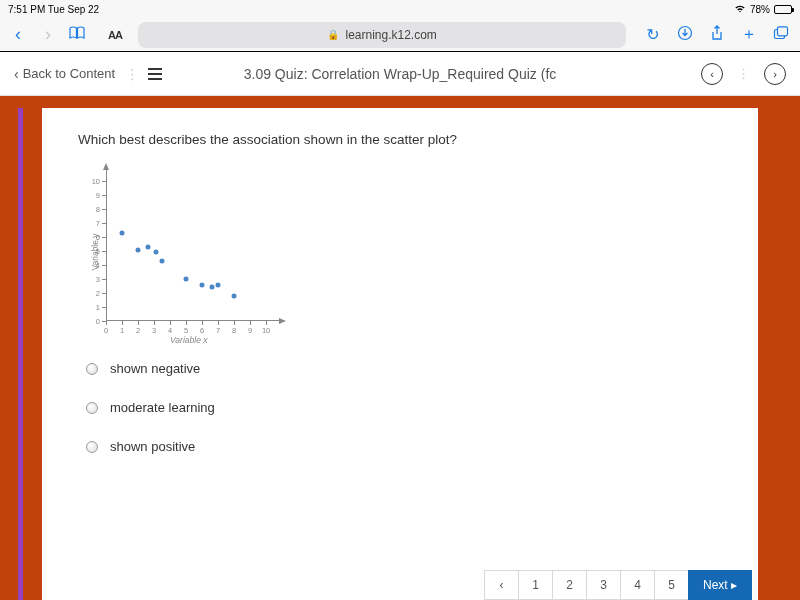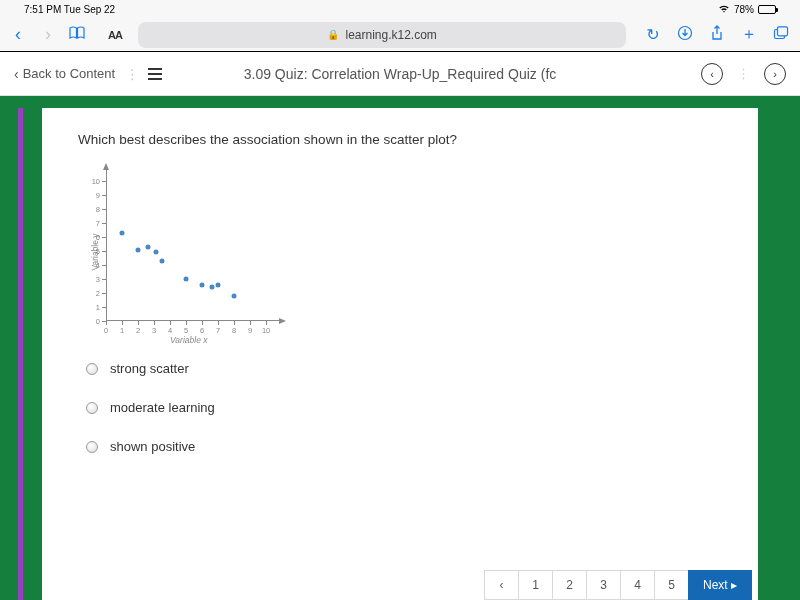--- a/index.html
+++ b/index.html
@@ -1,18 +1,18 @@
 <!DOCTYPE html>
 <html><head>
 <meta charset="utf-8">
 <style>
   * { margin: 0; padding: 0; box-sizing: border-box; }
   body { font-family: -apple-system, BlinkMacSystemFont, "Segoe UI", Helvetica, Arial, sans-serif; background: #fff; width: 800px; height: 600px; overflow: hidden; }
 
-  .status-bar { height: 18px; background: #f7f7f7; display: flex; justify-content: space-between; align-items: center; padding: 0 24px; font-size: 10px; color: #000; }
+  .status-bar { height: 18px; background: #f7f7f7; display: flex; justify-content: space-between; align-items: center; padding: 0 8px; font-size: 10px; color: #000; }
   .status-right { display: flex; align-items: center; gap: 4px; }
   .battery { width: 18px; height: 9px; border: 1px solid #000; border-radius: 2px; position: relative; }
   .battery::after { content:''; position:absolute; right:-3px; top:2px; width:2px; height:4px; background:#000; border-radius:0 1px 1px 0;}
   .battery-fill { background:#000; height:100%; width:78%; }
 
   .browser-bar { height: 34px; background: #f7f7f7; display: flex; align-items: center; padding: 0 8px; gap: 10px; border-bottom: 1px solid #000; }
   .nav-arrow { color:#1a7de6; font-size:18px; width:20px; text-align:center; }
   .nav-arrow.disabled { color:#c8c8c8; }
   .book-icon { color:#1a7de6; font-size:16px; }
   .aa { font-size:11px; color:#333; font-weight:600; letter-spacing:-1px; margin-left:12px;}
@@ -23,21 +23,21 @@
   .app-header { height: 44px; background:#fff; display:flex; align-items:center; padding: 0 14px; font-size:13px; color:#555; border-bottom:1px solid #e0e0e0; position:relative;}
   .back-content { display:flex; align-items:center; gap:4px; color:#555; }
   .vdots { color:#ccc; font-size:14px; margin:0 10px; letter-spacing:-1px;}
   .hamburger { display:flex; flex-direction:column; gap:3px; }
   .hamburger span { display:block; width:14px; height:2px; background:#333; }
   .quiz-title { position:absolute; left:50%; transform:translateX(-50%); font-size:14px; color:#555; }
   .circ-nav { position:absolute; right:14px; display:flex; gap:14px; align-items:center;}
   .circ { width:22px; height:22px; border:1.2px solid #333; border-radius:50%; display:flex; align-items:center; justify-content:center; font-size:11px; color:#333;}
   .vdots-sm { color:#ccc; font-size:13px; }
 
-  .content-area { position:relative; height: calc(600px - 18px - 34px - 44px); background:#15803d;padding-left:36px; }
+  .content-area { position:relative; height: calc(600px - 18px - 34px - 44px); background:#c2410c;padding-left:36px; }
   .purple-bar { position:absolute; left:18px; top:12px; bottom:0; width:5px; background:#9540bf; }
   .quiz-panel { position:absolute; left:42px; right:42px; top:12px; bottom:0; background:#fff; padding: 24px 36px 0 36px; }
 
   .question { font-size:13.5px; color:#333; margin-bottom:16px; }
 
   .chart-box { width:210px; height:180px; position:relative; margin-left:2px; margin-bottom:18px; }
   .ylabel { position:absolute; left:-4px; top:50%; transform: translateY(-60%) rotate(-90deg); font-size:8.5px; color:#888; }
   .xlabel { position:absolute; bottom:-2px; left:50%; transform:translateX(-40%); font-size:8.5px; color:#888; font-style:italic;}
   .plot { position:absolute; left:26px; top:6px; right:10px; bottom:22px; }
   .axis-line { position:absolute; background:#888; }
@@ -196,21 +196,21 @@
           <div class="point" style="left: 96.048px; bottom: 36.3584px;"></div>
           <div class="point" style="left: 105.653px; bottom: 33.5616px;"></div>
           <div class="point" style="left: 112.056px; bottom: 36.3584px;"></div>
           <div class="point" style="left: 128.064px; bottom: 25.1712px;"></div>
         </div>
     </div>
 
     <div class="options" id="options">
         <div class="option">
           <div class="radio"></div>
-          <span>strong scatter</span>
+          <span>shown negative</span>
         </div>
         <div class="option">
           <div class="radio"></div>
           <span>moderate learning</span>
         </div>
         <div class="option">
           <div class="radio"></div>
           <span>shown positive</span>
         </div>
       </div>

